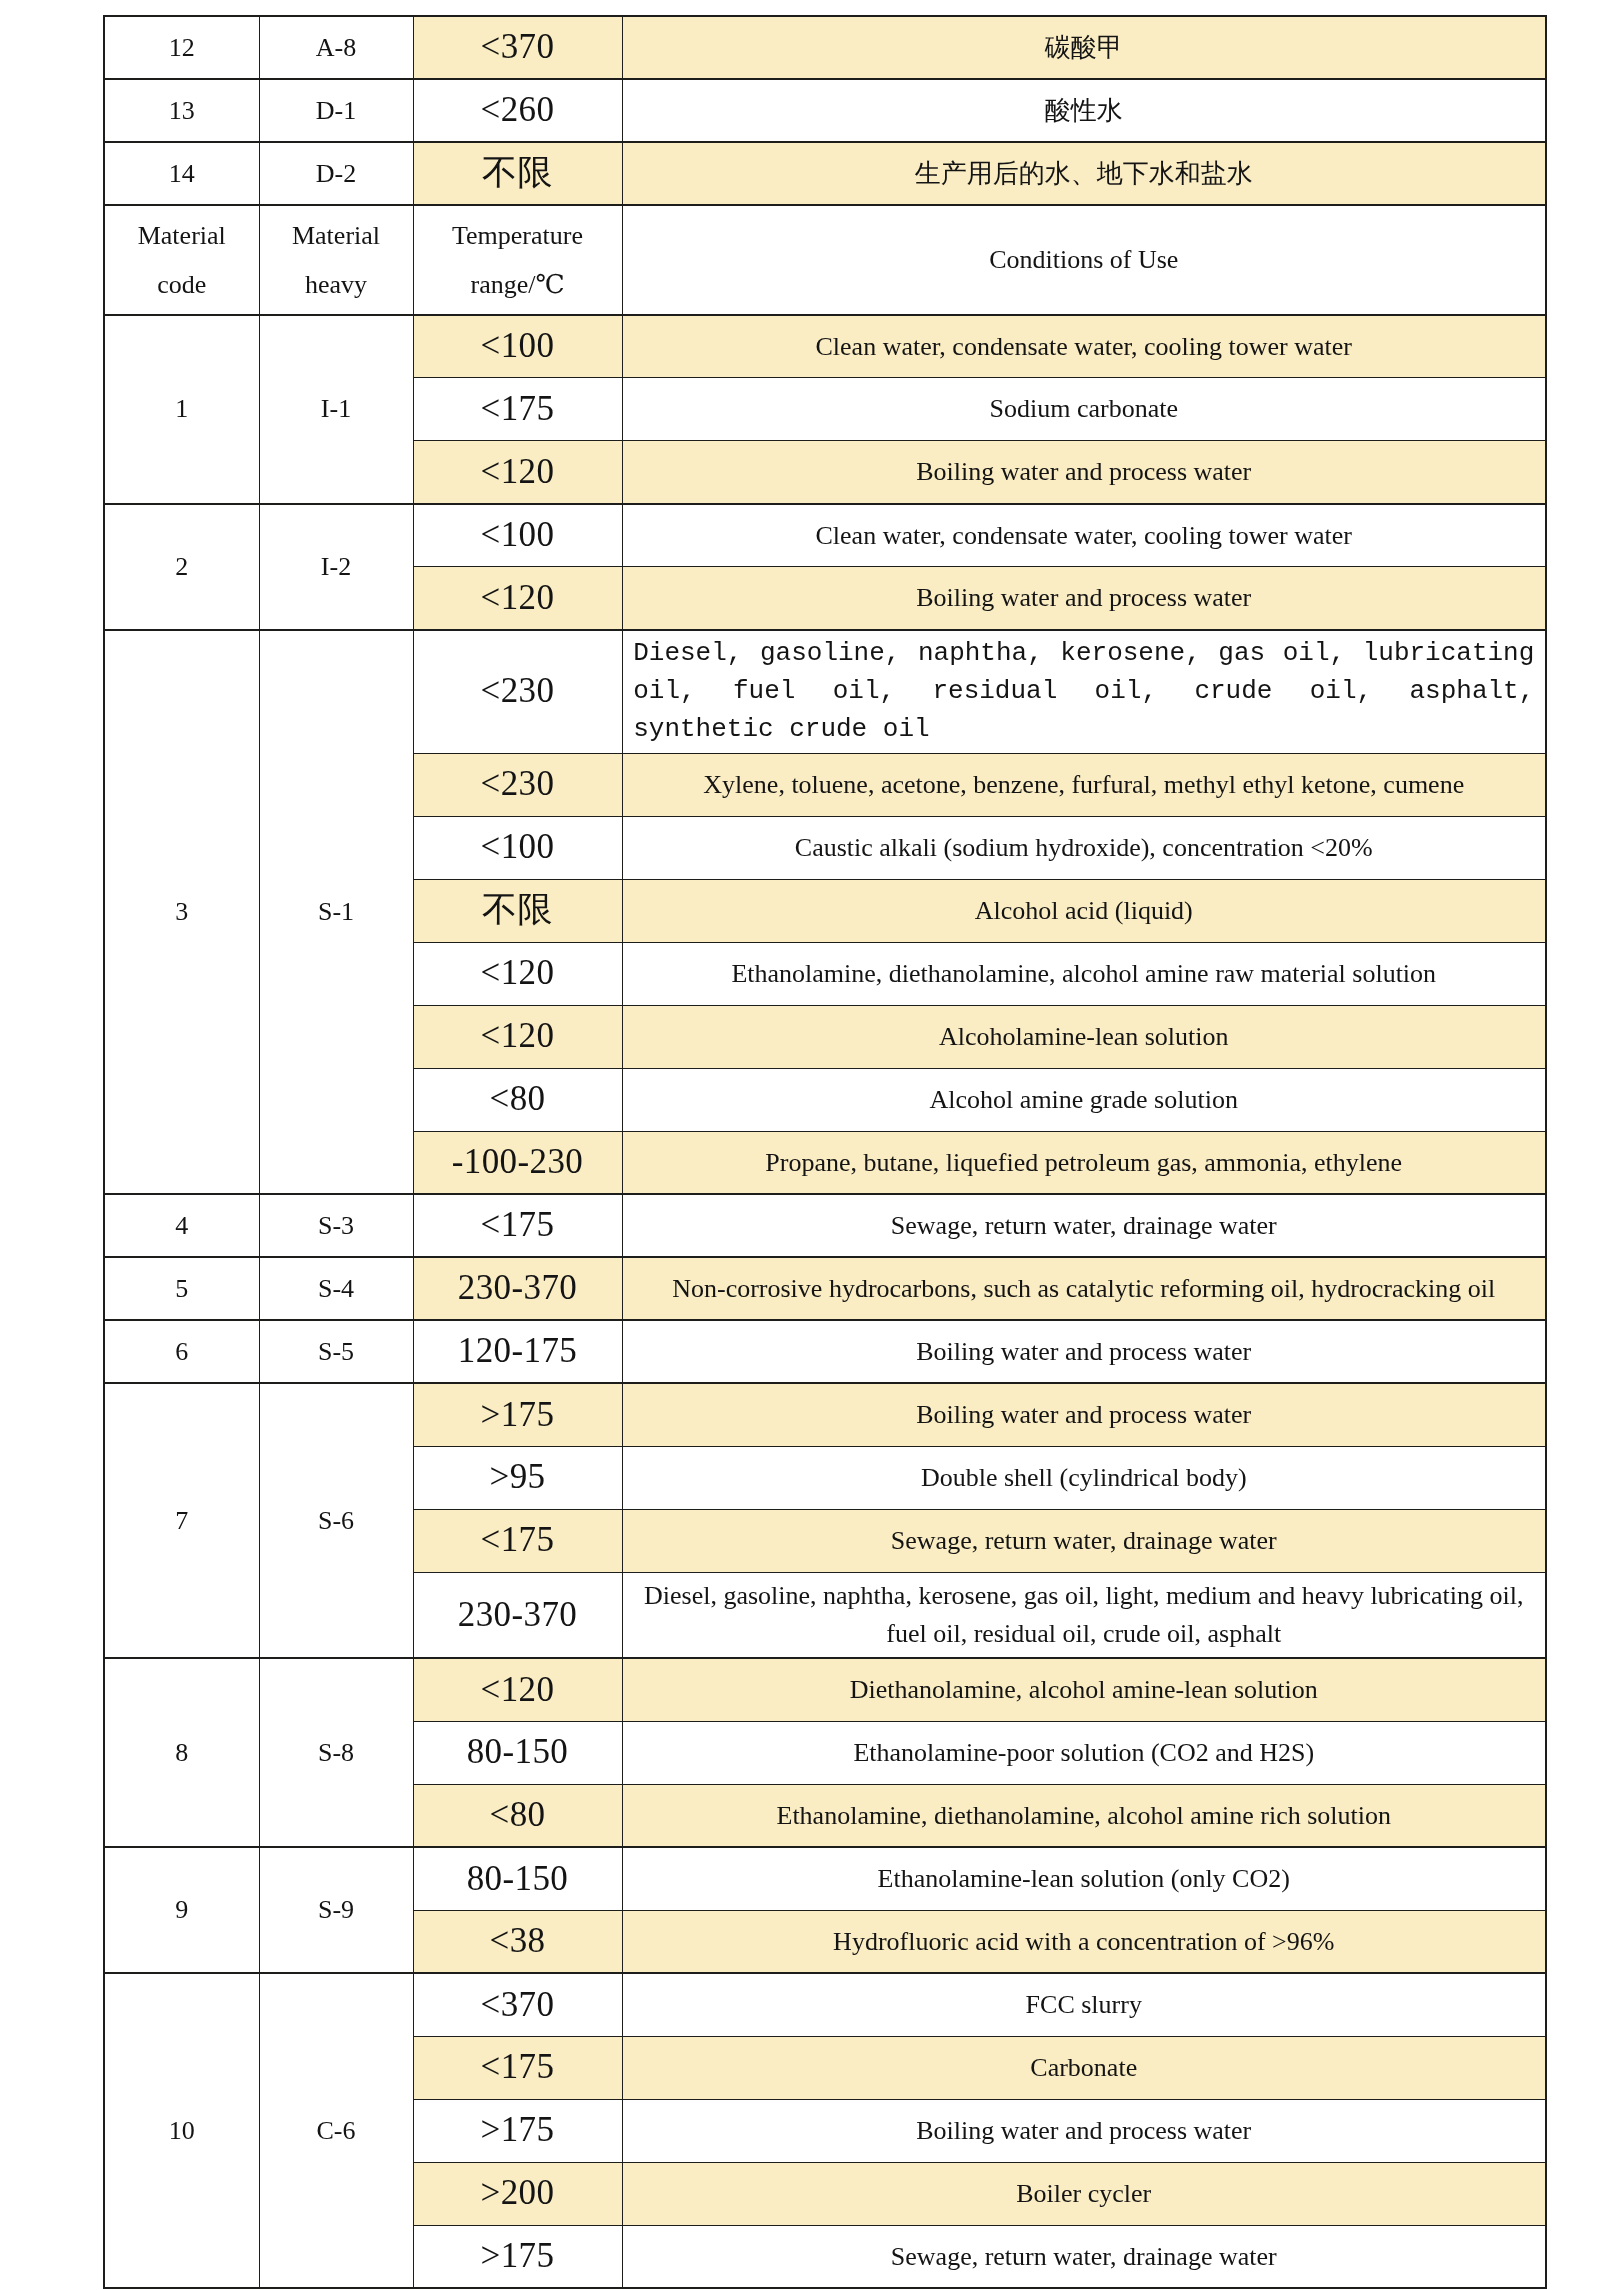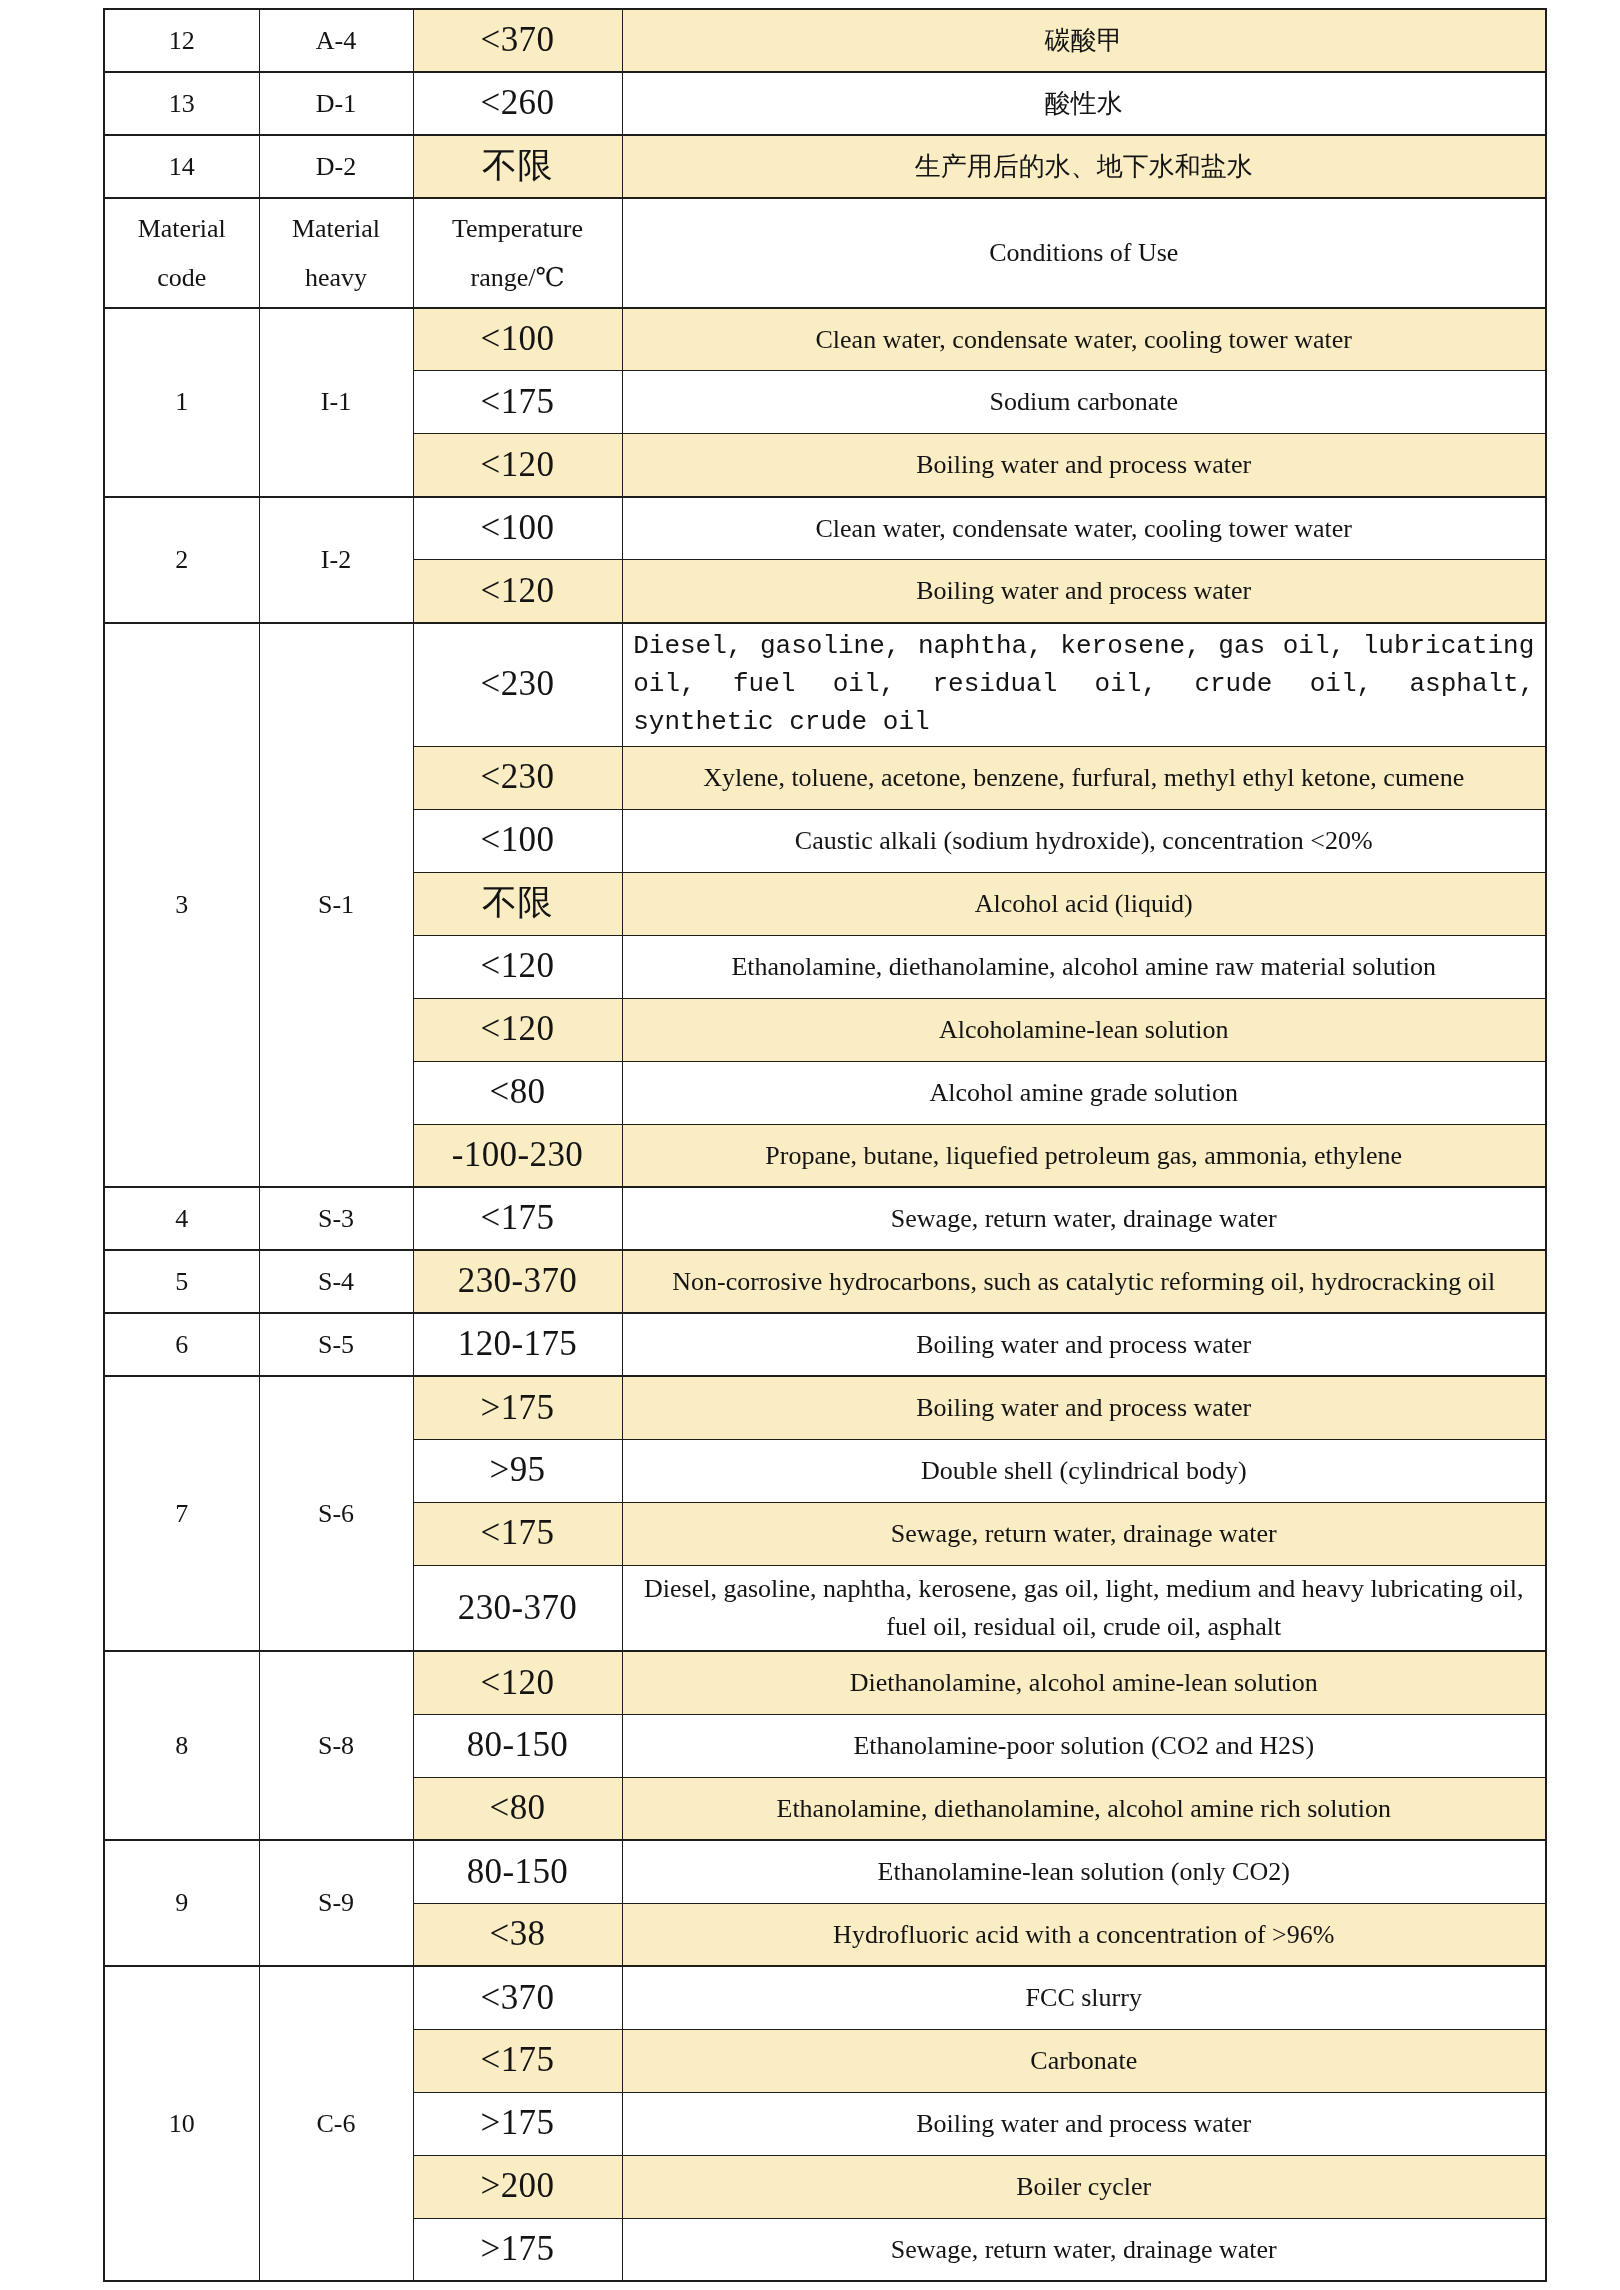--- a/index.html
+++ b/index.html
@@ -16,21 +16,21 @@
     width: 1620px;
     height: 2291px;
     background: #ffffff;
     font-family: "Liberation Serif", "DejaVu Serif", serif;
     color: var(--text);
     position: relative;
   }
   .table-wrap {
     position: absolute;
     left: 103px;
-    top: 8px;
+    top: 15px;
   }
   table.materials {
     border-collapse: collapse;
     table-layout: fixed;
     width: 1442px;
     border: 2.7px solid var(--line);
   }
   col.c-code  { width: 155px; }
   col.c-grade { width: 154px; }
   col.c-temp  { width: 209px; }
@@ -70,21 +70,21 @@
   <table class="materials">
     <colgroup>
       <col class="c-code">
       <col class="c-grade">
       <col class="c-temp">
       <col class="c-cond">
     </colgroup>
     <tbody id="tbody">
         <tr class="grp-end">
           <td class="code-cell">12</td>
-          <td class="grade-cell">A-4</td>
+          <td class="grade-cell">A-8</td>
           <td class="temp-cell hl">&lt;370</td>
           <td class="cond-cell hl">碳酸甲</td>
         </tr>
         <tr class="grp-end">
           <td class="code-cell">13</td>
           <td class="grade-cell">D-1</td>
           <td class="temp-cell">&lt;260</td>
           <td class="cond-cell">酸性水</td>
         </tr>
         <tr class="grp-end">

